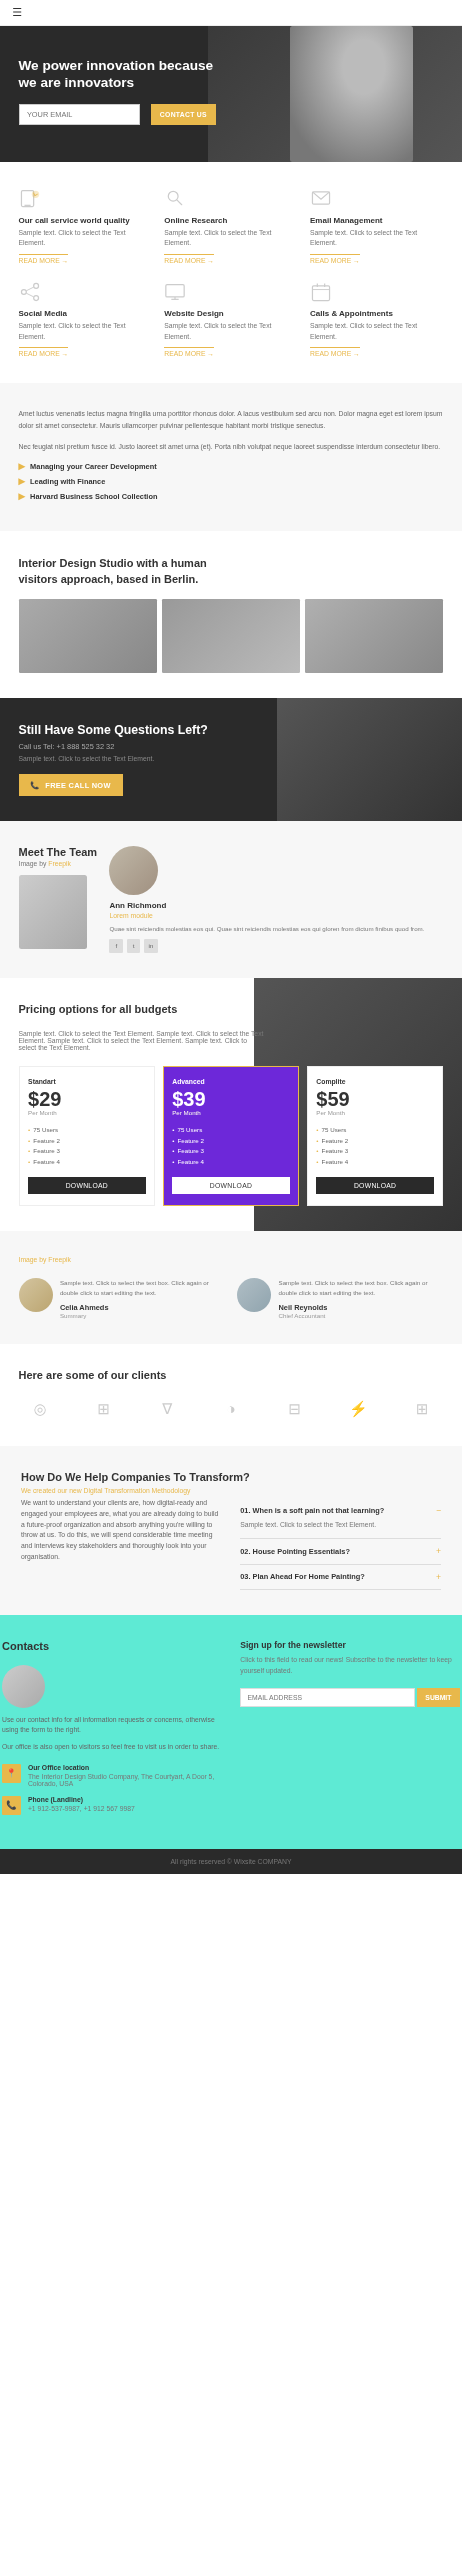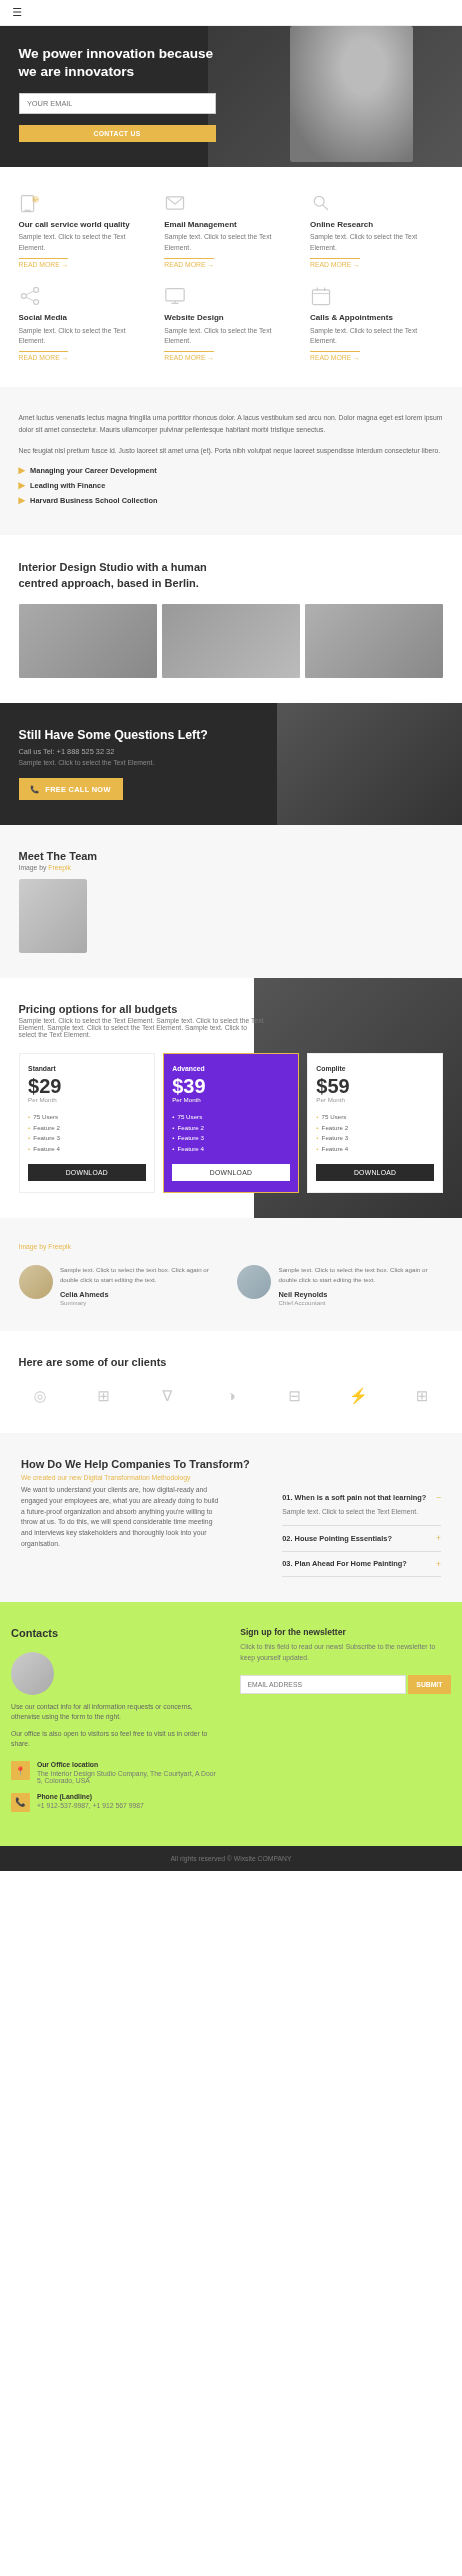--- a/index.html
+++ b/index.html
@@ -9,21 +9,21 @@
     .nav { background: #fff; padding: 6.2px 12.3px; display: flex; align-items: center; border-bottom: 0.6px solid #eee; }
     .nav-hamburger { font-size: 11px; cursor: pointer; }
 
     
     .hero { background: #2a2a2a; min-height: 136px; position: relative; overflow: hidden; display: flex; align-items: center; padding: 18.5px 18.5px 25px; }
     .hero-bg { position: absolute; top: 0; right: 0; width: 55%; height: 100%; background: linear-gradient(135deg, #3a3a3a 0%, #555 100%); z-index: 0; }
     .hero-person { position: absolute; right: 49px; top: 0; width: 123px; height: 136px; background: linear-gradient(to bottom, #888 0%, #555 100%); border-radius: 2.5px; z-index: 1; display: flex; align-items: center; justify-content: center; overflow: hidden; }
     .hero-person-inner { width: 100%; height: 100%; background: radial-gradient(ellipse at 60% 30%, #bbb 20%, #777 80%); }
     .hero-content { position: relative; z-index: 2; max-width: 197px; }
     .hero-title { color: #fff; font-size: 13.6px; font-weight: bold; line-height: 1.3; margin-bottom: 12.3px; }
-    .hero-form { display: flex; gap: 11px; flex-direction: column; }
+    .hero-form { display: flex; gap: 11px; }
     .hero-input { padding: 5px 7.4px; border: 0.6px solid #ccc; flex: 1; font-size: 7.4px; background: #fff; }
     .hero-btn { background: #e8b84b; color: #fff; border: none; padding: 5px 8.6px; font-size: 6.8px; font-weight: bold; cursor: pointer; white-space: nowrap; text-transform: uppercase; letter-spacing: 0.3px; }
 
     
     .services { padding: 25px 18.5px; background: #fff; }
     .services-grid { display: grid; grid-template-columns: repeat(3, 1fr); gap: 15.4px 12.3px; }
     .service-item { }
     .service-icon { width: 22px; height: 22px; margin-bottom: 6.2px; }
     .service-title { font-size: 8px; font-weight: bold; margin-bottom: 3.7px; }
     .service-desc { font-size: 6.8px; color: #777; line-height: 1.5; margin-bottom: 5px; }
@@ -68,21 +68,21 @@
     .team-member-name { font-size: 8px; font-weight: bold; margin-bottom: 1.8px; }
     .team-member-role { font-size: 6.8px; color: #e8b84b; margin-bottom: 5px; }
     .team-member-desc { font-size: 6.2px; color: #777; line-height: 1.5; margin-bottom: 6.2px; }
     .social-icons { display: flex; gap: 3.7px; }
     .social-icon { width: 13.6px; height: 13.6px; background: #ddd; border-radius: 1.2px; display: flex; align-items: center; justify-content: center; font-size: 6.2px; color: #666; cursor: pointer; }
 
     
     .pricing { padding: 25px 18.5px; background: #fff; position: relative; overflow: hidden; }
     .pricing-bg { position: absolute; top: 0; right: 0; width: 45%; height: 100%; background: linear-gradient(135deg, #555 0%, #333 100%); z-index: 0; }
     .pricing-content { position: relative; z-index: 1; }
-    .pricing-title { font-size: 11px; font-weight: bold; margin-bottom: 2px; }
+    .pricing-title { font-size: 11px; font-weight: bold; margin-bottom: 15px; }
     .pricing-desc { font-size: 6.8px; color: #777; margin-bottom: 15.4px; max-width: 247px; }
     .pricing-cards { display: grid; grid-template-columns: repeat(3, 1fr); gap: 7.4px; }
     .pricing-card { background: #fff; border: 0.6px solid #eee; padding: 11px 8.6px; }
     .pricing-card.featured { background: #6d28d9; border-color: #e8b84b; }
     .pricing-plan { font-size: 6.8px; font-weight: bold; color: #333; margin-bottom: 3.7px; }
     .pricing-card.featured .pricing-plan { color: #fff; }
     .pricing-price { font-size: 20px; font-weight: bold; color: #333; line-height: 1; }
     .pricing-card.featured .pricing-price { color: #fff; }
     .pricing-period { font-size: 6.2px; color: #999; margin-bottom: 8.6px; }
     .pricing-card.featured .pricing-period { color: #ffe; }
@@ -114,28 +114,28 @@
     .client-logo-shape { font-size: 15px; color: #ccc; }
 
     
     .faq { padding: 25px 21px; background: #f7f7f7; }
     .faq-title { font-size: 11px; font-weight: bold; margin-bottom: 3.7px; }
     .faq-subtitle { font-size: 6.8px; color: #e8b84b; margin-bottom: 3.7px; }
     .faq-layout { display: grid; grid-template-columns: 1fr 1fr; gap: 18.5px; }
     .faq-left { }
     .faq-desc { font-size: 6.8px; color: #666; line-height: 1.6; }
     .faq-items { }
-    .faq-item { border-bottom: 0.6px solid #ddd; padding: 7.4px 0; cursor: pointer; margin-left: 42px; }
+    .faq-item { border-bottom: 0.6px solid #ddd; padding: 7.4px 0; cursor: pointer; }
     .faq-item-header { display: flex; justify-content: space-between; align-items: center; }
     .faq-item-q { font-size: 7.4px; font-weight: bold; color: #333; }
     .faq-toggle { font-size: 8.6px; color: #e8b84b; }
     .faq-item-a { font-size: 6.8px; color: #777; margin-top: 5px; line-height: 1.5; }
 
     
-    .contacts { padding: 25px 11px; background: #bef264; }
+    .contacts { padding: 25px 2px; background: #5eead4; }
     .contacts-layout { display: grid; grid-template-columns: 1fr 1fr; gap: 18.5px; }
     .contacts-title { font-size: 11px; font-weight: bold; margin-bottom: 12.3px; }
     .contact-detail { display: flex; gap: 7.4px; margin-bottom: 9.2px; align-items: flex-start; }
     .contact-icon { width: 18.5px; height: 18.5px; background: #e8b84b; display: flex; align-items: center; justify-content: center; flex-shrink: 0; font-size: 8.6px; color: #fff; border-radius: 1.2px; }
     .contact-label { font-size: 6.8px; font-weight: bold; margin-bottom: 1.8px; }
     .contact-value { font-size: 6.8px; color: #777; }
     .contact-photo { width: 43px; height: 43px; background: linear-gradient(135deg, #ccc 0%, #aaa 100%); border-radius: 50%; margin-bottom: 7.4px; }
     .newsletter-title { font-size: 8.6px; font-weight: bold; margin-bottom: 5px; }
     .newsletter-desc { font-size: 6.8px; color: #777; line-height: 1.5; margin-bottom: 9.2px; }
     .newsletter-form { display: flex; gap: 2px; margin-top: 12px; }
@@ -184,37 +184,37 @@
           </svg>
       </div>
       <div class="service-title">Our call service world quality</div>
       <div class="service-desc">Sample text. Click to select the Text Element.</div>
       <a class="service-link">READ MORE →</a>
     </div>
 
     <div class="service-item">
       <div class="service-icon">
         <svg viewBox="0 0 36 36" class="icon-svg">
+            <circle cx="15" cy="15" r="8" fill="none" stroke="#ccc" stroke-width="2"></circle>
+            <line x1="21" y1="21" x2="29" y2="29" stroke="#ccc" stroke-width="2" stroke-linecap="round"></line>
+          </svg>
+      </div>
+      <div class="service-title">Online Research</div>
+      <div class="service-desc">Sample text. Click to select the Text Element.</div>
+      <a class="service-link">READ MORE →</a>
+    </div>
+
+    <div class="service-item">
+      <div class="service-icon">
+        <svg viewBox="0 0 36 36" class="icon-svg">
             <rect x="4" y="8" width="28" height="20" rx="2" fill="none" stroke="#ccc" stroke-width="2"></rect>
             <polyline points="4,8 18,20 32,8" fill="none" stroke="#ccc" stroke-width="2"></polyline>
           </svg>
       </div>
       <div class="service-title">Email Management</div>
-      <div class="service-desc">Sample text. Click to select the Text Element.</div>
-      <a class="service-link">READ MORE →</a>
-    </div>
-
-    <div class="service-item">
-      <div class="service-icon">
-        <svg viewBox="0 0 36 36" class="icon-svg">
-            <circle cx="15" cy="15" r="8" fill="none" stroke="#ccc" stroke-width="2"></circle>
-            <line x1="21" y1="21" x2="29" y2="29" stroke="#ccc" stroke-width="2" stroke-linecap="round"></line>
-          </svg>
-      </div>
-      <div class="service-title">Online Research</div>
       <div class="service-desc">Sample text. Click to select the Text Element.</div>
       <a class="service-link">READ MORE →</a>
     </div>
 
     <div class="service-item">
       <div class="service-icon">
         <svg viewBox="0 0 36 36" class="icon-svg">
             <circle cx="28" cy="8" r="4" fill="none" stroke="#ccc" stroke-width="2"></circle>
             <circle cx="8" cy="18" r="4" fill="none" stroke="#ccc" stroke-width="2"></circle>
             <circle cx="28" cy="28" r="4" fill="none" stroke="#ccc" stroke-width="2"></circle>
@@ -270,21 +270,21 @@
         <span>Leading with Finance</span>
       </li>
     <li>
         <span class="arrow-icon">▶</span>
         <span>Harvard Business School Collection</span>
       </li>
   </ul>
 </section>
 
 <section class="studio">
-  <h2 class="studio-title">Interior Design Studio with a human centred approach, based in Berlin.</h2>
+  <h2 class="studio-title">Interior Design Studio with a human visitors approach, based in Berlin.</h2>
   <div class="studio-images">
     <div class="studio-img studio-img-1"></div>
     <div class="studio-img studio-img-2"></div>
     <div class="studio-img studio-img-3"></div>
   </div>
 </section>
 
 <section class="cta-dark">
   <div class="cta-dark-bg"></div>
   <div class="cta-dark-content">
@@ -303,20 +303,31 @@
     <div class="team-left">
       <div class="team-label">Meet The Team</div>
       <div class="team-sublabel">
         <span>Image by</span> <span style="color:#e8b84b;">Freepik</span>
       </div>
       <div class="team-img-placeholder"></div>
     </div>
     <div class="team-members">
 
 
+      <div class="team-member">
+        <div class="team-member-photo team-member-photo-2"></div>
+        <div class="team-member-name">Ann Richmond</div>
+        <div class="team-member-role">Lorem module</div>
+        <div class="team-member-desc">Quae sint reiciendis molestias eos qui. Quae sint reiciendis molestias eos qui gloren from dictum finibus quod from.</div>
+        <div class="social-icons">
+          <div class="social-icon">f</div>
+          <div class="social-icon">t</div>
+          <div class="social-icon">in</div>
+        </div>
+      </div>
 
     </div>
   </div>
 </section>
 
 <section class="pricing">
   <div class="pricing-bg"></div>
   <div class="pricing-content">
     <h2 class="pricing-title">Pricing options for all budgets</h2>
     <p class="pricing-desc">Sample text. Click to select the Text Element. Sample text. Click to select the Text Element. Sample text. Click to select the Text Element. Sample text. Click to select the Text Element.</p>

